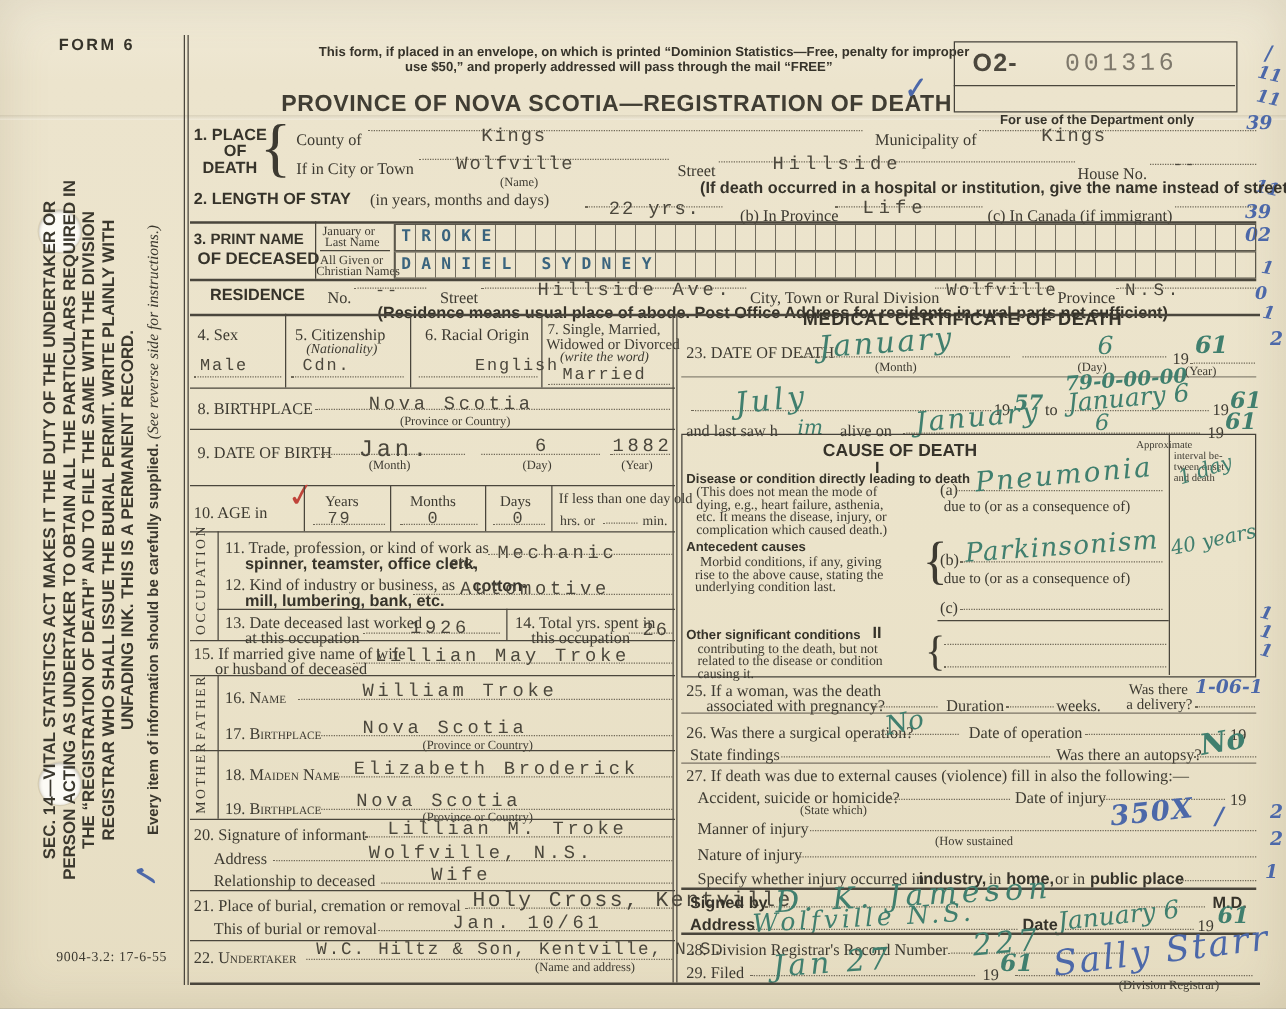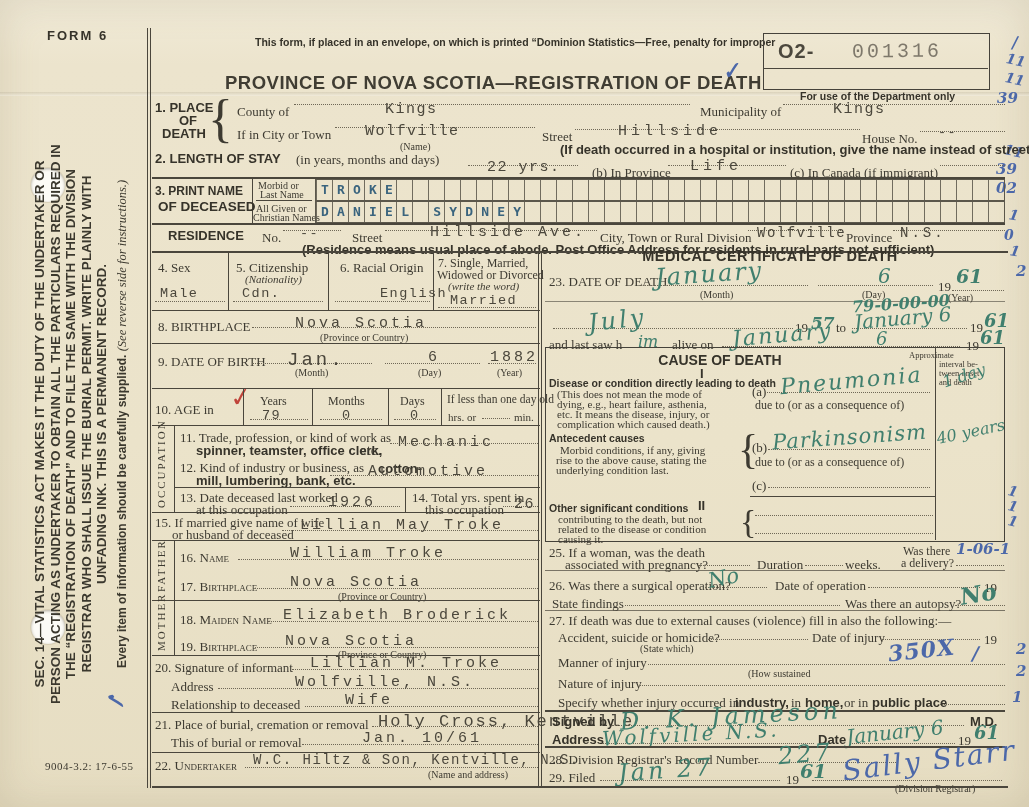--- a/index.html
+++ b/index.html
@@ -52,20 +52,21 @@
     <p class="note"><span>Every item of information should be carefully supplied.</span>
       <span class="rev">(See reverse side for instructions.)</span></p>
   </div>
   <span class="a ser s11" style="left:45px;top:760px;letter-spacing:.5px">9004-3.2: 17-6-55</span>
   <span class="a hb" style="left:106px;top:686px;font-size:22px;transform:rotate(78deg);font-weight:700">✓</span>
 
   <div class="ln" style="left:147px;top:28px;width:1px;height:760px"></div>
   <div class="ln" style="left:150px;top:28px;width:1px;height:760px"></div>
 
   <div class="a sb" style="left:255px;top:36px;width:480px;text-align:center;font-size:10.5px">This form, if placed in an envelope, on which is printed “Dominion Statistics—Free, penalty for improper</div>
+  <div class="a sb" style="left:255px;top:48px;width:480px;text-align:center;font-size:10.5px">use $50,” and properly addressed will pass through the mail “FREE”</div>
   <div class="a sb" style="left:225px;top:72px;width:520px;text-align:right;font-size:18.5px;letter-spacing:.5px;color:#403d33">PROVINCE OF NOVA SCOTIA—REGISTRATION OF DEATH</div>
   <span class="a hb" style="left:722px;top:58px;font-size:21px;transform:rotate(-12deg);font-weight:700">✓</span>
   <div class="box" style="left:763px;top:33px;width:225px;height:55px"></div>
   <div class="ln" style="left:763px;top:68px;width:225px;height:1px"></div>
   <span class="a sb" style="left:778px;top:40px;font-size:20px;letter-spacing:1px;color:#4b473d">O2-</span>
   <span class="a" style="left:852px;top:40px;font-family:'Liberation Mono',monospace;font-size:20px;letter-spacing:3px;color:#7e786b;transform:rotate(-.5deg)">001316</span>
   <span class="a sb" style="left:800px;top:90px;font-size:10.5px">For use of the Department only</span>
 
   <span class="a hb" style="left:1012px;top:33px;font-size:16px;font-weight:700">∕</span>
   <span class="a hb" style="left:1006px;top:52px;font-size:14px;font-weight:700;transform:rotate(12deg)">11</span>
@@ -110,21 +111,21 @@
   <span class="a typ" style="left:690px;top:158px;font-size:15px;letter-spacing:4px">Life</span>
   <span class="a ser" style="left:790px;top:165px">(c) In Canada (if immigrant)</span>
   <div class="dl" style="left:940px;top:165px;width:65px"></div>
 
   <div class="ln" style="left:152px;top:177px;width:853px;height:1.5px"></div>
   <div class="ln" style="left:152px;top:223px;width:853px;height:1.5px"></div>
   <div class="ln" style="left:252px;top:177px;width:1px;height:46px"></div>
   <div class="ln" style="left:256px;top:200px;width:56px;height:1px"></div>
   <span class="a sb" style="left:155px;top:184px;font-size:12px">3. PRINT NAME</span>
   <span class="a sb" style="left:158px;top:199px;font-size:13.5px">OF DECEASED</span>
-  <span class="a ser s10" style="left:258px;top:180px">Morbid or</span>
+  <span class="a ser s10" style="left:258px;top:180px">January or</span>
   <span class="a ser s10" style="left:260px;top:189px">Last Name</span>
   <span class="a ser s10" style="left:256px;top:203px">All Given or</span>
   <span class="a ser s10" style="left:253px;top:212px">Christian Names</span>
   <div class="cellgrid" style="left:315px;top:179px;width:688px"></div>
   <div class="cellgrid" style="left:315px;top:201px;width:688px"></div>
   <span class="a cells" style="left:321px;top:182px">TROKE</span>
   <span class="a cells" style="left:321px;top:204px">DANIEL SYDNEY</span>
 
   <span class="a sb" style="left:168px;top:228px">RESIDENCE</span>
   <span class="a ser" style="left:262px;top:230px">No.</span>

